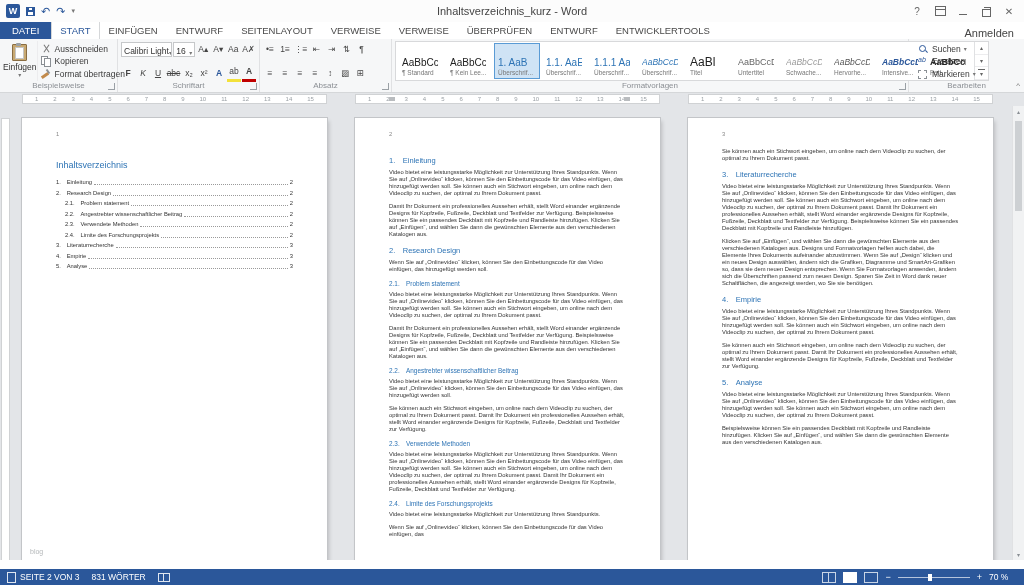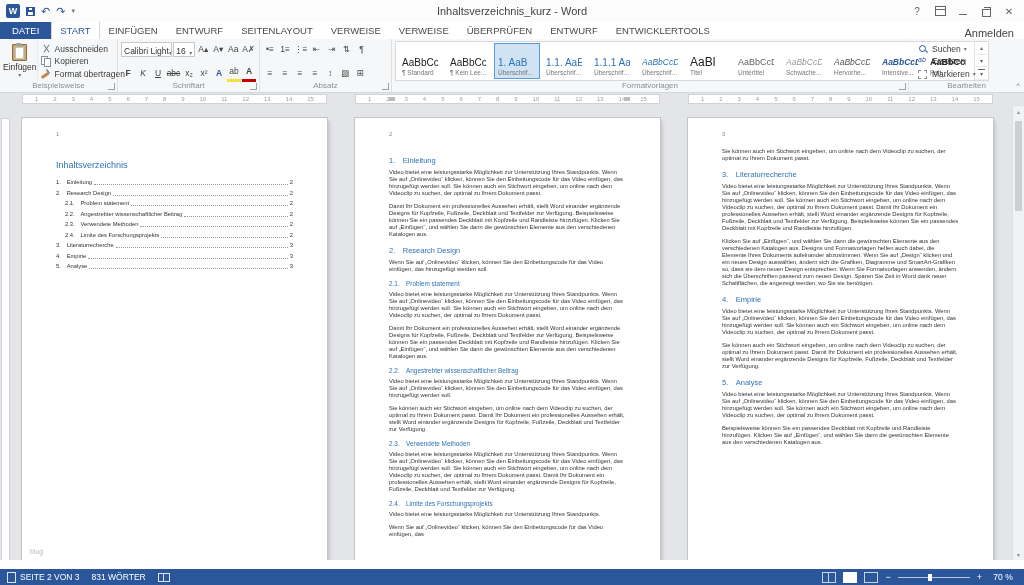--- a/index.html
+++ b/index.html
@@ -141,21 +141,21 @@
   .i-pagei{width:7px;height:9px;border:1px solid rgba(255,255,255,.85);display:inline-block;}
   .i-proof{width:10px;height:7px;border:1px solid rgba(255,255,255,.85);position:relative;display:inline-block;}
   .i-proof::before{content:"";position:absolute;left:4px;top:0;bottom:0;border-left:1px solid rgba(255,255,255,.85);}
   .sb-right{margin-left:auto;display:flex;align-items:center;gap:7px;}
   .vbtn{width:12px;height:9px;border:1px solid rgba(255,255,255,.75);background:transparent;position:relative;}
   .vbtn.active{background:#fff;}
   .vbtn.read::before{content:"";position:absolute;left:5px;top:0;bottom:0;border-left:1px solid rgba(255,255,255,.75);}
   .zoom-track{width:72px;height:1px;background:rgba(255,255,255,.65);position:relative;}
   .zoom-thumb{position:absolute;left:42%;top:-3px;width:4px;height:7px;background:#fff;}
   .zoom-glyph{font-size:9px;line-height:1;}
-  .zoom-label{min-width:28px;text-align:center;}
+  .zoom-label{min-width:28px;text-align:left;}
 </style>
 </head>
 <body>
 
 <div class="app">
 
   <div class="titlebar">
     <div class="qat">
       <span class="word-logo">W</span>
       <span><span class="i-save"></span></span>

